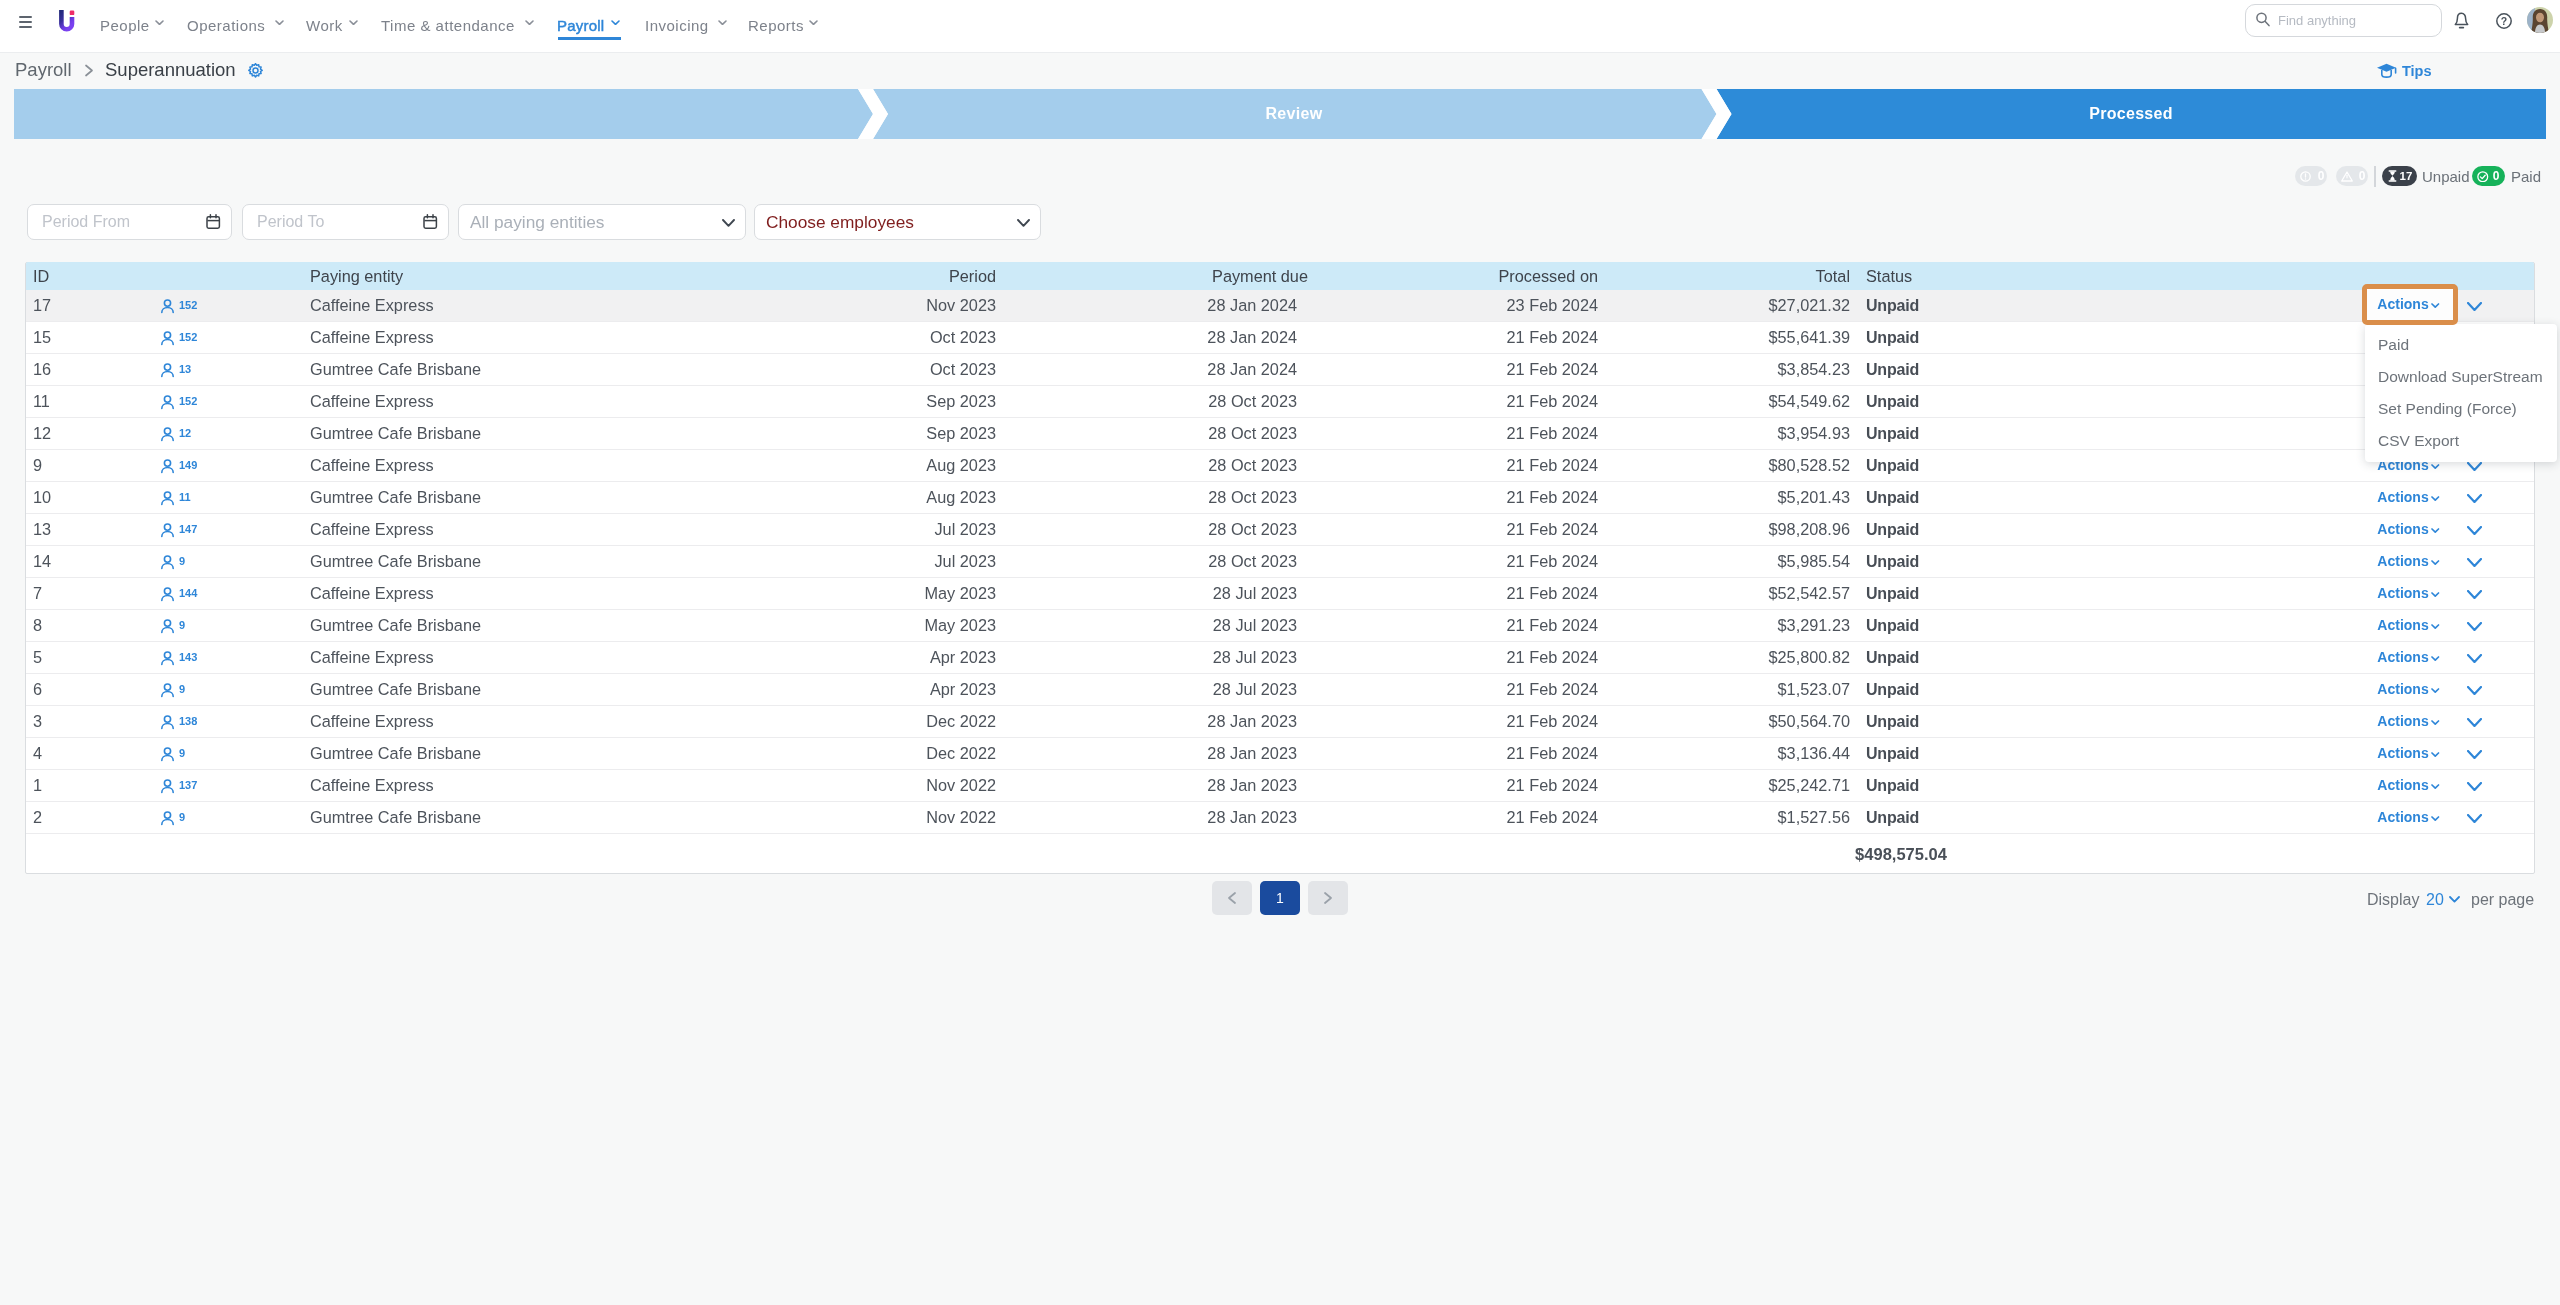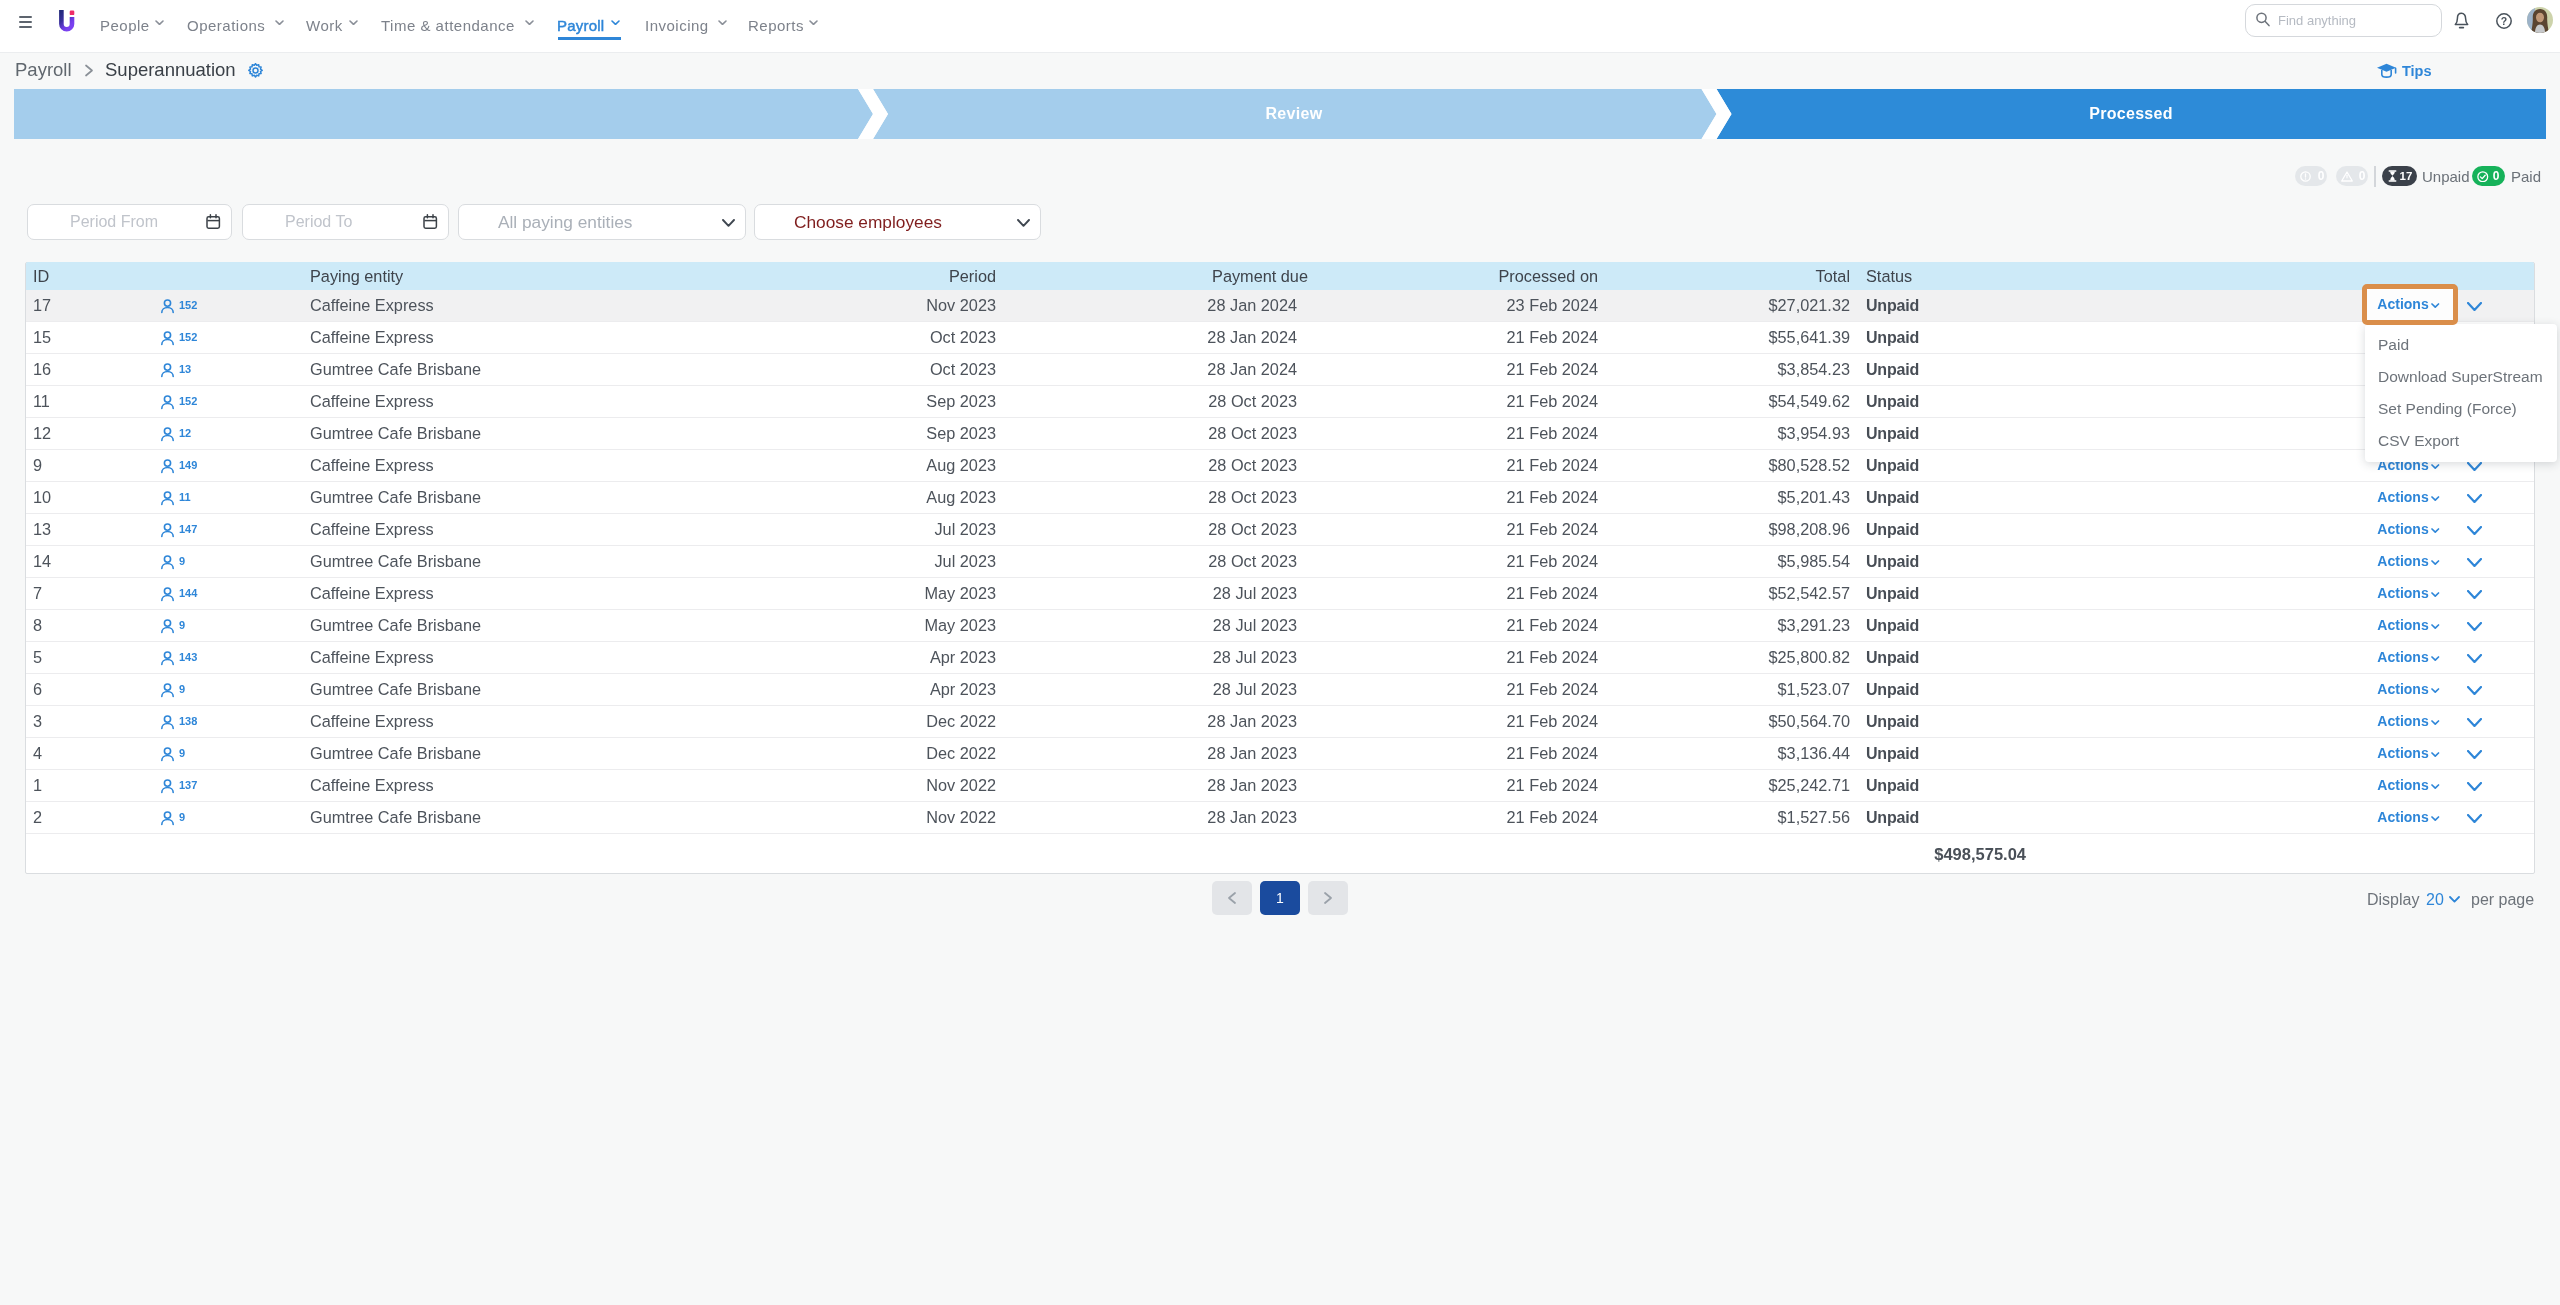--- a/index.html
+++ b/index.html
@@ -6,21 +6,21 @@
 #page { position:relative; width:2560px; height:1305px; }
 .abs { position:absolute;text-align:right; }
 .nav { position:absolute; left:0; top:0; width:2560px; height:53px; background:#ffffff; border-bottom:1px solid #ebedef; }
 .navitem { position:absolute; top:0; height:52px; line-height:52px; font-size:15px; color:#7d828b; letter-spacing:.5px; white-space:nowrap; }
 .navitem.active { color:#2e86d8; font-weight:500; letter-spacing:.2px; -webkit-text-stroke:.45px #2e86d8; }
 .ic { position:absolute; }
 .seg-label { position:absolute; top:89px; height:50px; line-height:50px; text-align:center; color:#fff; font-weight:bold; font-size:16px; letter-spacing:.3px; }
 .chip { position:absolute; top:166px; height:20px; border-radius:10px; }
 .chipnum { position:absolute; top:166px; height:20px; line-height:20px; font-size:12px; font-weight:bold; color:#fff; }
 .fld { position:absolute; top:204px; height:36px; background:#fff; border:1px solid #d9dcdf; border-radius:7px; }
-.fld .ph { position:absolute; left:14px; top:0; height:34px; line-height:34px; font-size:16px; color:#c0c4cb; white-space:nowrap;margin-left:28px; }
+.fld .ph { position:absolute; left:14px; top:0; height:34px; line-height:34px; font-size:16px; color:#c0c4cb; white-space:nowrap; }
 .tbl { position:absolute; left:25px; top:262px; width:2510px; height:612px; background:#fff; border:1px solid #dadde0; border-radius:2px; }
 .thead { position:absolute; left:0; top:0; width:2508px; height:28px; background:#cdeaf8; }
 .th { position:absolute; top:0; height:28px; line-height:28px; font-size:16.3px; font-weight:500; color:#3e444c; white-space:nowrap; }
 .row { position:absolute; left:0; width:2508px; height:32px; border-bottom:1px solid #ececee; background:#fff; }
 .row.hl { background:#f1f1f2; }
 .cell { position:absolute; top:0; height:31px; line-height:31px; font-size:16.3px; color:#4d535b; white-space:nowrap; }
 .cell.r { text-align:right; }
 .cnt { position:absolute; top:0; height:31px; line-height:31px; font-size:11px; font-weight:600; color:#2e86d8; }
 .status { font-weight:bold; font-size:16px !important; color:#474d55; letter-spacing:-.2px; }
 .act { position:absolute; top:0; height:31px; line-height:31px; width:150px; text-align:center; font-size:14px; font-weight:600; color:#2e86d8; }
@@ -504,21 +504,21 @@
 <div class="cell r" style="left:1398px;top:802px;width:200px">21 Feb 2024</div>
 <div class="cell r" style="left:1650px;top:802px;width:200px">$1,527.56</div>
 <div class="cell status" style="left:1866px;top:802px">Unpaid</div>
 <div class="act" style="left:2328px;top:802px">Actions</div>
 <svg class="ic" style="left:2431px;top:816px" width="8.5" height="5.1" viewBox="0 0 8.5 5.1" fill="none">
       <path d="M1 1 L4.25 4.1 L7.5 1" stroke="#2e86d8" stroke-width="1.7" stroke-linecap="round" stroke-linejoin="round"></path>
     </svg>
 <svg class="ic" style="left:2467px;top:814px" width="15" height="9.0" viewBox="0 0 15 9.0" fill="none">
       <path d="M1 1 L7.5 8.0 L14 1" stroke="#2e86d8" stroke-width="2.2" stroke-linecap="round" stroke-linejoin="round"></path>
     </svg>
-<div class="abs" style="left:1776px;top:834px;width:250px;height:40px;line-height:40px;text-align:right;font-size:16.5px;font-weight:bold;color:#4a5058">$498,575.04</div>
+<div class="abs" style="left:1776px;top:834px;width:250px;height:40px;line-height:40px;text-align:center;font-size:16.5px;font-weight:bold;color:#4a5058">$498,575.04</div>
 <div class="pagebtn" style="left:1212px"></div>
 <svg class="ic" style="left:1226px;top:891px" width="12" height="14" viewBox="0 0 12 14" fill="none">
       <path d="M9 2 L3 7 L9 12" stroke="#9aa1a9" stroke-width="1.8" stroke-linecap="round" stroke-linejoin="round"></path>
     </svg>
 <div class="pagebtn" style="left:1260px;background:#1a4b9e;color:#fff;text-align:center;line-height:34px;font-size:14px;font-weight:500">1</div>
 <div class="pagebtn" style="left:1308px"></div>
 <svg class="ic" style="left:1322px;top:891px" width="12" height="14" viewBox="0 0 12 14" fill="none">
       <path d="M3 2 L9 7 L3 12" stroke="#9aa1a9" stroke-width="1.8" stroke-linecap="round" stroke-linejoin="round"></path>
     </svg>
 <div class="abs" style="left:2367px;top:889px;height:22px;line-height:22px;font-size:16px;color:#6d737a">Display</div>

